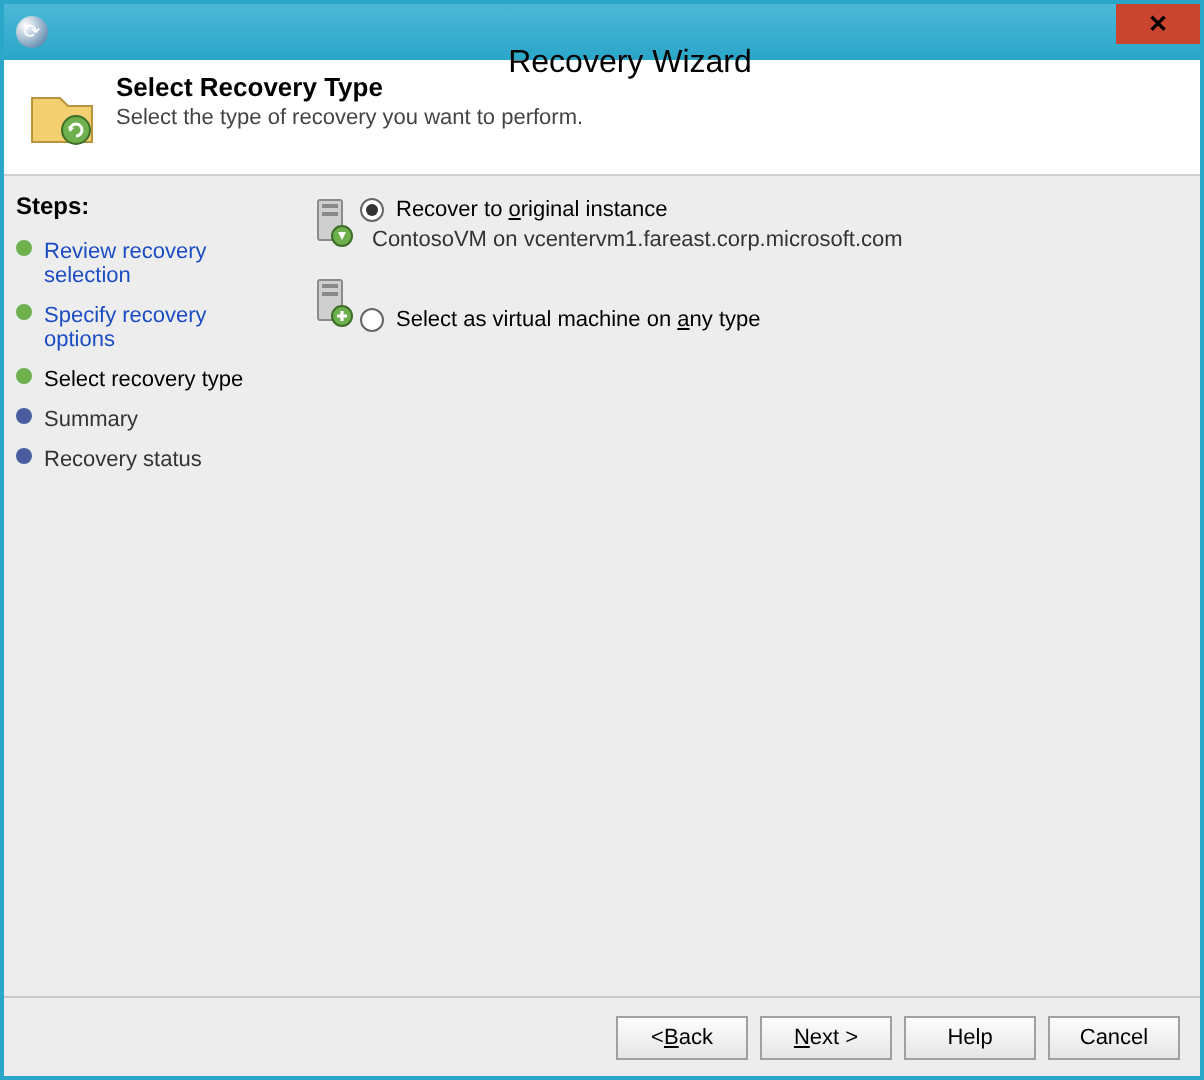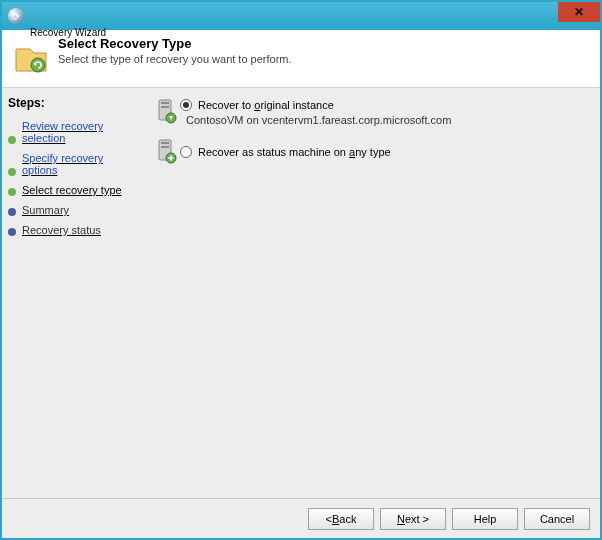--- a/index.html
+++ b/index.html
@@ -32,22 +32,22 @@
   .title-icon {
     width: 16px; height: 16px;
     margin: 0 6px;
     background: radial-gradient(circle at 30% 30%, #fff, #3a6d9a);
     border-radius: 8px;
     display: flex; align-items: center; justify-content: center;
     font-size: 10px; color: #fff;
   }
   .title-text {
     flex: 1;
-    text-align: left;
-    font-size: 10px;
+    text-align: center;
+    font-size: 16px;
     color: #000;
     margin-top: 32px;
   }
   .controls {
     position: absolute; right: 0; top: 0;
     display: flex;
   }
   .close-btn {
     width: 42px; height: 20px;
     background: #c9452f;
@@ -90,44 +90,43 @@
     width: 140px;
     padding: 8px 6px;
     background: #ededed;
   }
   .steps-label {
     font-weight: bold;
     font-size: 12px;
     margin-bottom: 6px;
   }
   .step {
-    display: flex; align-items: flex-end;
+    display: flex; align-items: flex-start;
     padding: 4px 0;
     font-size: 11px;
     cursor: pointer;
-    text-decoration: underline;
   }
   .step-bullet {
     width: 8px; height: 8px; border-radius: 4px;
     margin-right: 6px;
     flex-shrink: 0;
   }
   .bullet-done { background: #6fb04e; }
   .bullet-pending { background: #4a5ca0; }
   .step-link { color: #1a4cc2; }
   .step-current { color: #000; }
   .step-dim { color: #333; }
   .content {
     flex: 1;
     background: #ededed;
     padding: 10px 8px;
   }
   .option {
     display: flex;
-    align-items: center;
+    align-items: flex-end;
     margin-bottom: 12px;
   }
   .opt-icon {
     width: 30px; flex-shrink: 0;
     display: flex; justify-content: center;
     padding-top: 0;
   }
   .opt-icon svg { width: 24px; height: 28px; }
   .opt-body { flex: 1; }
   .radio-row {
@@ -260,21 +259,21 @@
             <rect x="8" y="4" width="8" height="2" fill="#8a8a8a"></rect>
             <rect x="8" y="8" width="8" height="2" fill="#8a8a8a"></rect>
             <circle cx="18" cy="20" r="5" fill="#6fb04e" stroke="#3e6e28"></circle>
             <path d="M15.5 20 L20.5 20 M18 17.5 L18 22.5" stroke="#fff" stroke-width="1.6"></path>
           </svg>
         </div>
         <div class="opt-body">
           <div class="radio-row">
             <span class="radio"></span>
             <span class="opt-label">
-              <span>Recover as status machine on </span><span class="ul">a</span><span>ny type</span>
+              <span>Select as virtual machine on </span><span class="ul">a</span><span>ny type</span>
             </span>
           </div>
         </div>
       </div>
 
     </div>
   </div>
 
   <div class="footer">
     <div class="btn">

